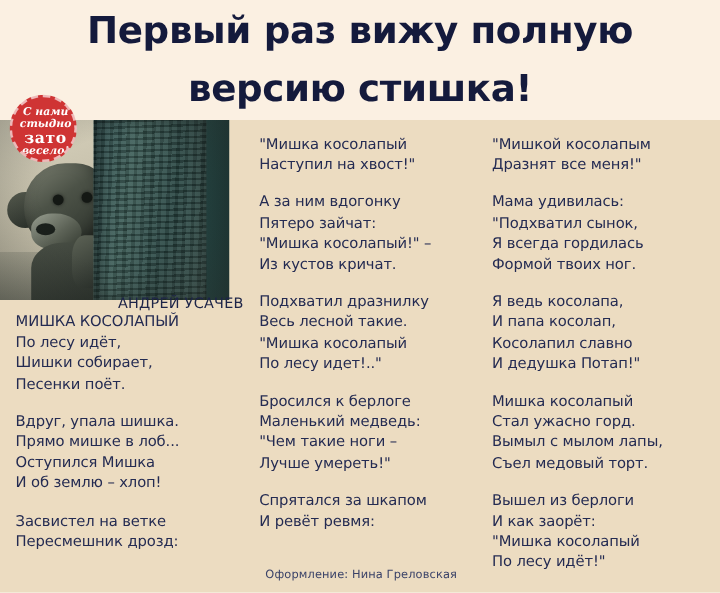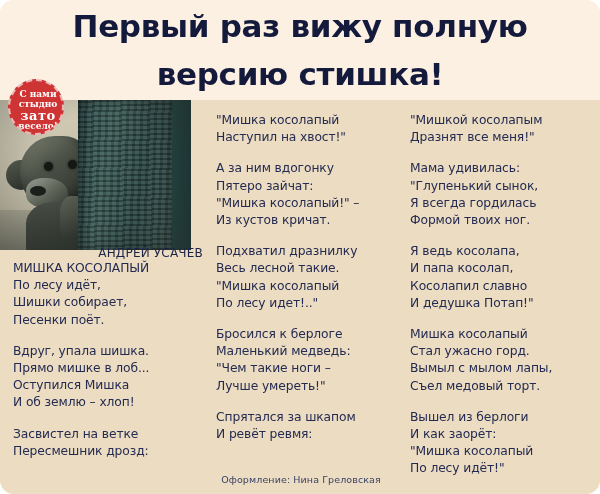--- a/index.html
+++ b/index.html
@@ -7,21 +7,20 @@
     padding: 0;
     background: #ffffff;
   }
   #page {
     position: relative;
     width: 600px;
     height: 494px;
     overflow: hidden;
     background: #fbf0e2;
     font-family: "DejaVu Sans", sans-serif;
-    border-radius: 14px;
   }
 
   
   #header {
     position: absolute;
     left: 0; top: 0;
     width: 600px;
     height: 100px;
     background: #fbf0e2;
     z-index: 5;
@@ -156,20 +155,21 @@
     box-sizing: border-box;
     z-index: 6;
     color: #ffffff;
     overflow: hidden;
     text-align: center;
   }
   .badge-l {
     position: absolute;
     left: 0; width: 56px;
     font-family: "DejaVu Serif", serif;
+    font-style: italic;
     font-weight: bold;
     line-height: 1;
   }
   .badge-l1 { top: 9px;  font-size: 9px; }
   .badge-l2 { top: 19px; font-size: 9px; }
   .badge-l3 { top: 28px; font-size: 13px; font-style: normal; letter-spacing: 0.5px; }
   .badge-l4 { top: 41px; font-size: 9px; }
 
   
   #author {
@@ -270,21 +270,21 @@
 Из кустов кричат.</div><div class="stanza">Подхватил дразнилку
 Весь лесной такие.
 "Мишка косолапый
 По лесу идет!.."</div><div class="stanza">Бросился к берлоге
 Маленький медведь:
 "Чем такие ноги –
 Лучше умереть!"</div><div class="stanza">Спрятался за шкапом
 И ревёт ревмя:</div></div>
   <div class="col" id="col-3"><div class="stanza">"Мишкой косолапым
 Дразнят все меня!"</div><div class="stanza">Мама удивилась:
-"Глупенький сынок,
+"Подхватил сынок,
 Я всегда гордилась
 Формой твоих ног.</div><div class="stanza">Я ведь косолапа,
 И папа косолап,
 Косолапил славно
 И дедушка Потап!"</div><div class="stanza">Мишка косолапый
 Стал ужасно горд.
 Вымыл с мылом лапы,
 Съел медовый торт.</div><div class="stanza">Вышел из берлоги
 И как заорёт:
 "Мишка косолапый

